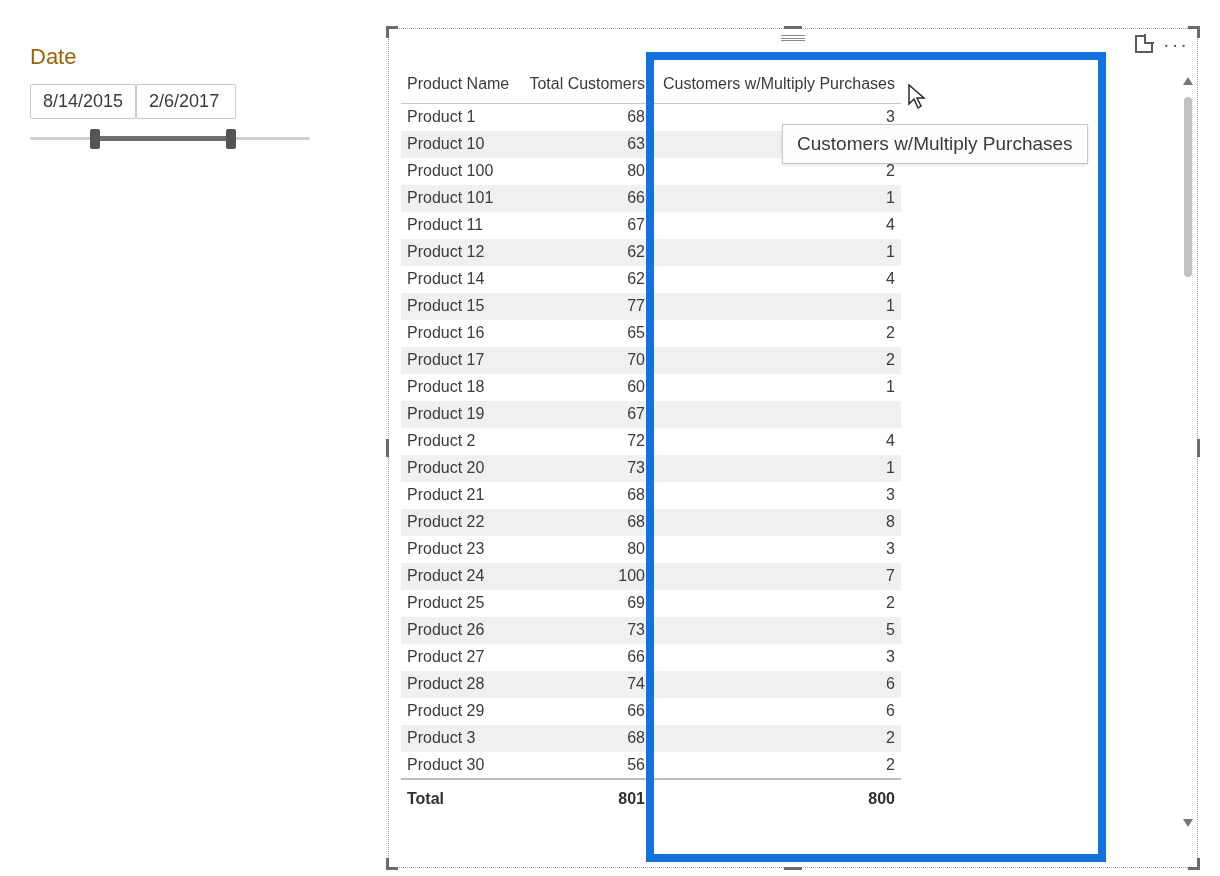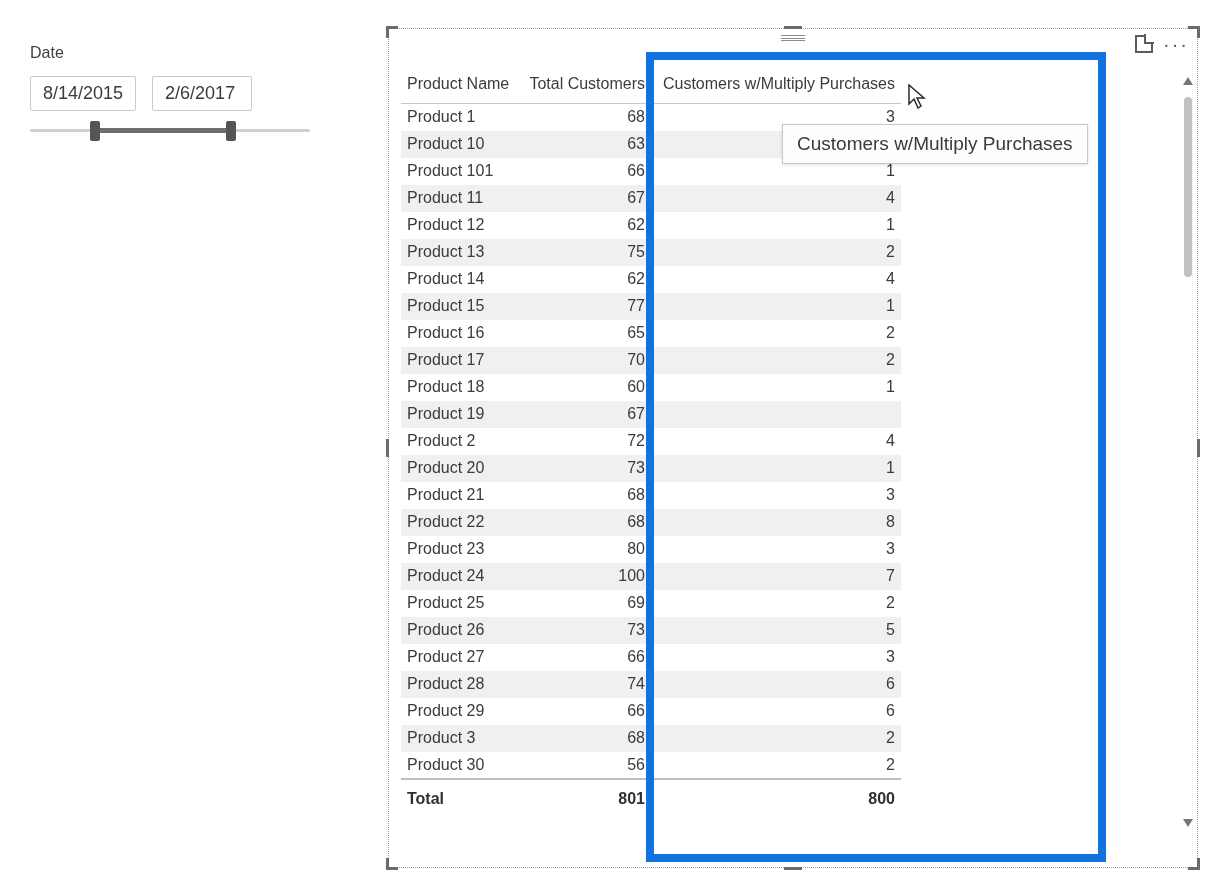--- a/index.html
+++ b/index.html
@@ -20,27 +20,27 @@
   }
 
   
   .slicer {
     position: absolute;
     left: 30px;
     top: 44px;
     width: 300px;
   }
   .slicer-title {
-    font-size: 16px;
-    color: #404040;
+    font-size: 22px;
+    color: #a16207;
     margin-bottom: 14px;
   }
   .slicer-inputs {
     display: flex;
-    gap: 16px;
+    gap: 0;
     margin-bottom: 8px;
   }
   .slicer-inputs .date-box {
     border: 1px solid #c9c9c9;
     border-radius: 2px;
     padding: 6px 12px;
     font-size: 18px;
     color: #3b3b3b;
     background: #fff;
     min-width: 100px;
@@ -331,38 +331,38 @@
               <td>Product 1</td>
               <td class="num">68</td>
               <td class="num">3</td>
             </tr>
             <tr>
               <td>Product 10</td>
               <td class="num">63</td>
               <td class="num"></td>
             </tr>
             <tr>
+              <td>Product 100</td>
+              <td class="num">80</td>
+              <td class="num">2</td>
+            </tr>
+            <tr>
               <td>Product 101</td>
               <td class="num">66</td>
               <td class="num">1</td>
             </tr>
             <tr>
               <td>Product 11</td>
               <td class="num">67</td>
               <td class="num">4</td>
             </tr>
             <tr>
               <td>Product 12</td>
               <td class="num">62</td>
               <td class="num">1</td>
-            </tr>
-            <tr>
-              <td>Product 13</td>
-              <td class="num">75</td>
-              <td class="num">2</td>
             </tr>
             <tr>
               <td>Product 14</td>
               <td class="num">62</td>
               <td class="num">4</td>
             </tr>
             <tr>
               <td>Product 15</td>
               <td class="num">77</td>
               <td class="num">1</td>

